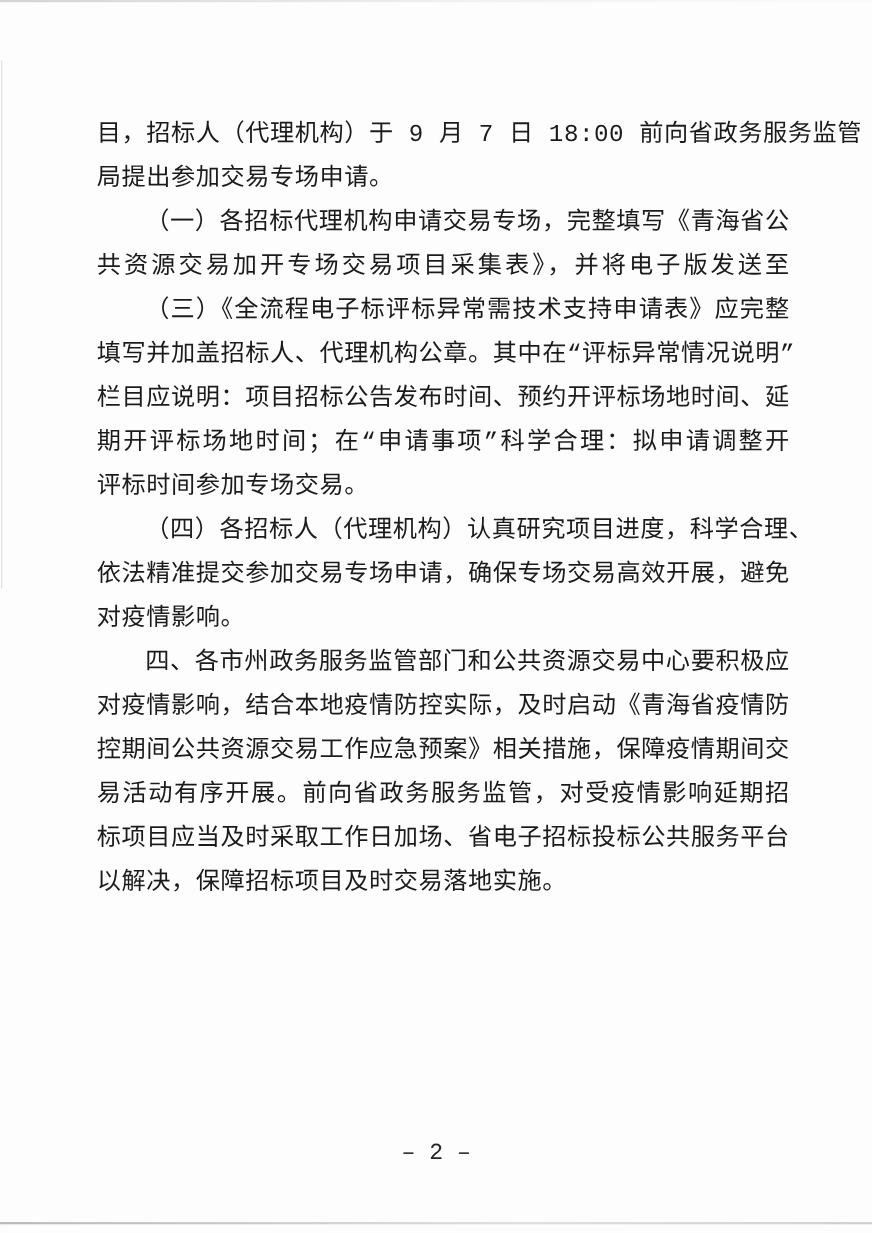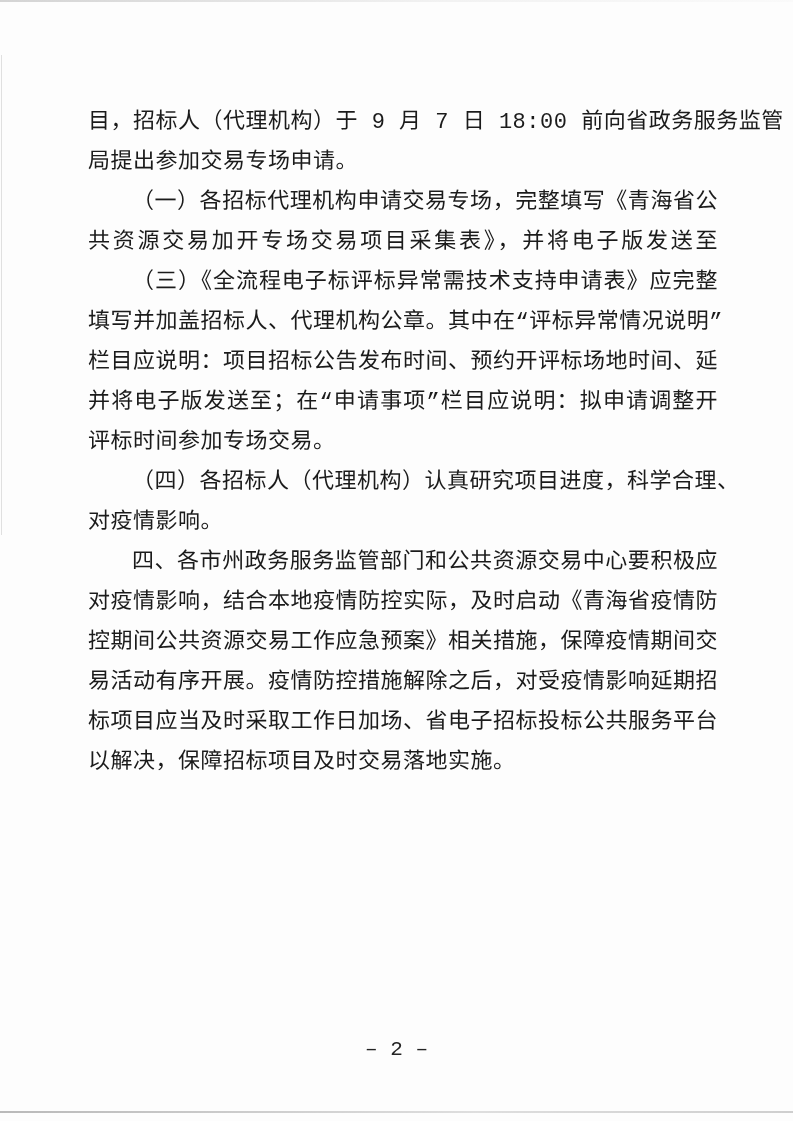--- a/index.html
+++ b/index.html
@@ -90,34 +90,35 @@
     <div class="para">
       <div class="line indent">（一）各招标代理机构申请交易专场，完整填写《青海省公</div>
       <div class="line">共资源交易加开专场交易项目采集表》，并将电子版发送至</div>
     </div>
 
 
     <div class="para">
       <div class="line indent">（三）《全流程电子标评标异常需技术支持申请表》应完整</div>
       <div class="line">填写并加盖招标人、代理机构公章。其中在“评标异常情况说明”</div>
       <div class="line">栏目应说明：项目招标公告发布时间、预约开评标场地时间、延</div>
-      <div class="line">并将电子版发送至；在“申请事项”栏目应说明：拟申请调整开</div>
+      <div class="line">期开评标场地时间；在“申请事项”科学合理：拟申请调整开</div>
       <div class="line last">评标时间参加专场交易。</div>
     </div>
 
     <div class="para">
       <div class="line indent">（四）各招标人（代理机构）认真研究项目进度，科学合理、</div>
+      <div class="line">依法精准提交参加交易专场申请，确保专场交易高效开展，避免</div>
       <div class="line last">对疫情影响。</div>
     </div>
 
     <div class="para">
       <div class="line indent">四、各市州政务服务监管部门和公共资源交易中心要积极应</div>
       <div class="line">对疫情影响，结合本地疫情防控实际，及时启动《青海省疫情防</div>
       <div class="line">控期间公共资源交易工作应急预案》相关措施，保障疫情期间交</div>
-      <div class="line">易活动有序开展。疫情防控措施解除之后，对受疫情影响延期招</div>
+      <div class="line">易活动有序开展。前向省政务服务监管，对受疫情影响延期招</div>
       <div class="line">标项目应当及时采取工作日加场、省电子招标投标公共服务平台</div>
       <div class="line last">以解决，保障招标项目及时交易落地实施。</div>
     </div>
 
   </main>
 
   <footer class="page-footer">
     <span>– 2 –</span>
   </footer>
 

